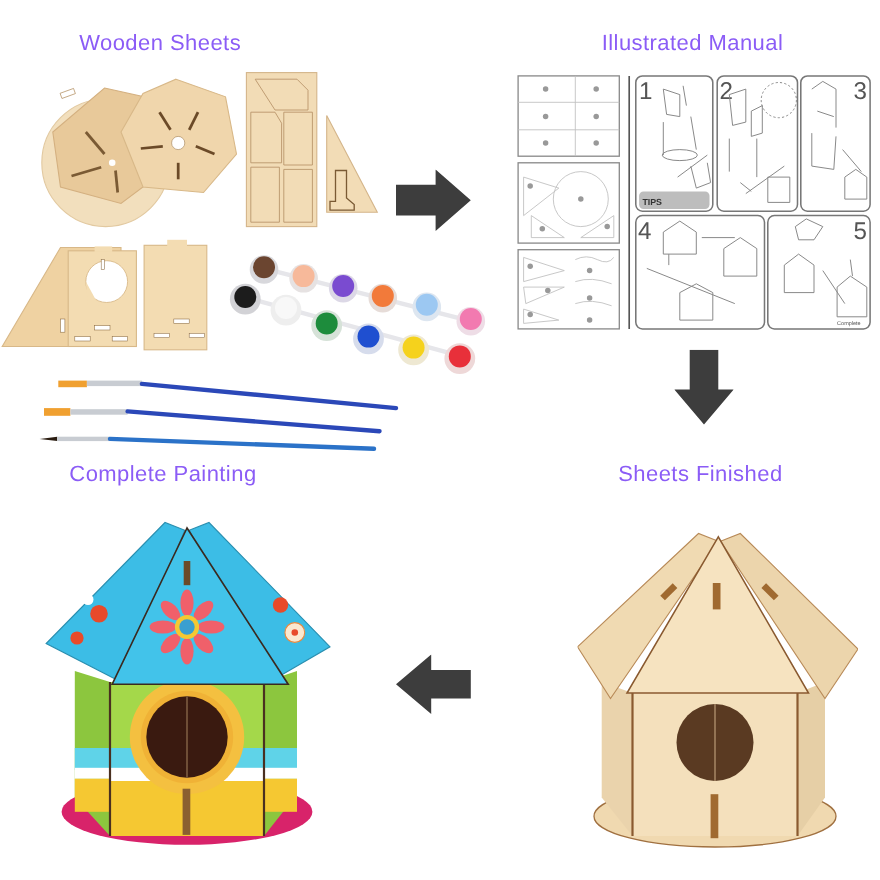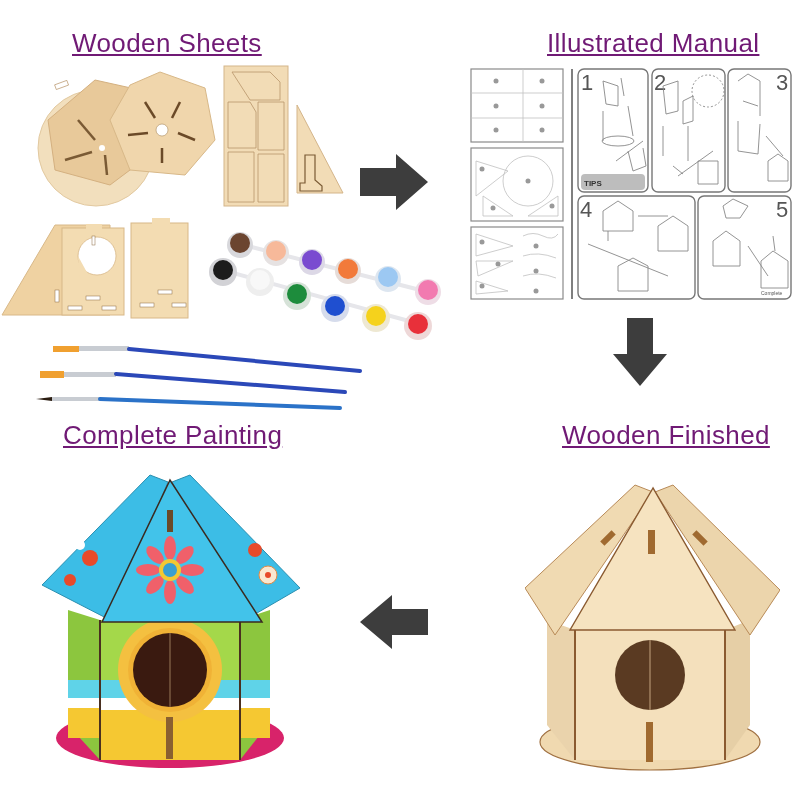--- a/index.html
+++ b/index.html
@@ -1,30 +1,30 @@
 <!DOCTYPE html>
 <html><head>
 <meta charset="utf-8">
 <style>
   * { box-sizing: border-box; margin: 0; padding: 0; }
   html, body { width: 800px; height: 800px; background: #ffffff; overflow: hidden; }
   body { position: relative; font-family: "Liberation Sans", "DejaVu Sans", sans-serif; color: #333; }
-  .label { position: absolute; font-size: 26px; color: #701a75; letter-spacing: 0.4px; white-space: nowrap; text-decoration: underline; }
+  .label { position: absolute; font-size: 20px; color: #8b5cf6; letter-spacing: 0.4px; white-space: nowrap; }
   .panel { position: absolute; }
   svg { display: block; }
   .arrow { position: absolute; }
   .manual-step-num { font-family: "Liberation Sans", sans-serif; font-weight: normal; fill: #555; }
 </style>
 </head>
 <body>
 
 <div class="label" style="left:72px; top:28px;">Wooden Sheets</div>
 <div class="label" style="left:547px; top:28px;text-align:right;">Illustrated Manual</div>
 <div class="label" style="left:63px; top:420px;text-align:right;">Complete Painting</div>
-<div class="label" style="left:562px; top:420px;">Wooden Finished</div>
+<div class="label" style="left:562px; top:420px;">Sheets Finished</div>
 
 <div class="panel" style="left:0; top:60px; width:450px; height:350px;">
   <svg width="450" height="350" viewBox="0 0 450 350">
 
     <circle cx="96" cy="88" r="58" fill="#f2dfbd" stroke="#e2c9a0" stroke-width="1"></circle>
     <rect x="60" y="85" width="4" height="14" fill="#fff" stroke="#b08a5a" stroke-width="0.6"></rect>
     <rect x="55" y="23" width="13" height="5" fill="#fff" stroke="#b08a5a" stroke-width="0.6" transform="rotate(-20 60 25)"></rect>
     <rect x="60" y="185" width="13" height="5" fill="#fff" stroke="#b08a5a" stroke-width="0.6"></rect>
 
     <polygon points="95,20 140,30 150,95 110,125 55,110 48,60" fill="#e8c99a" stroke="#d4b080" stroke-width="1"></polygon>

